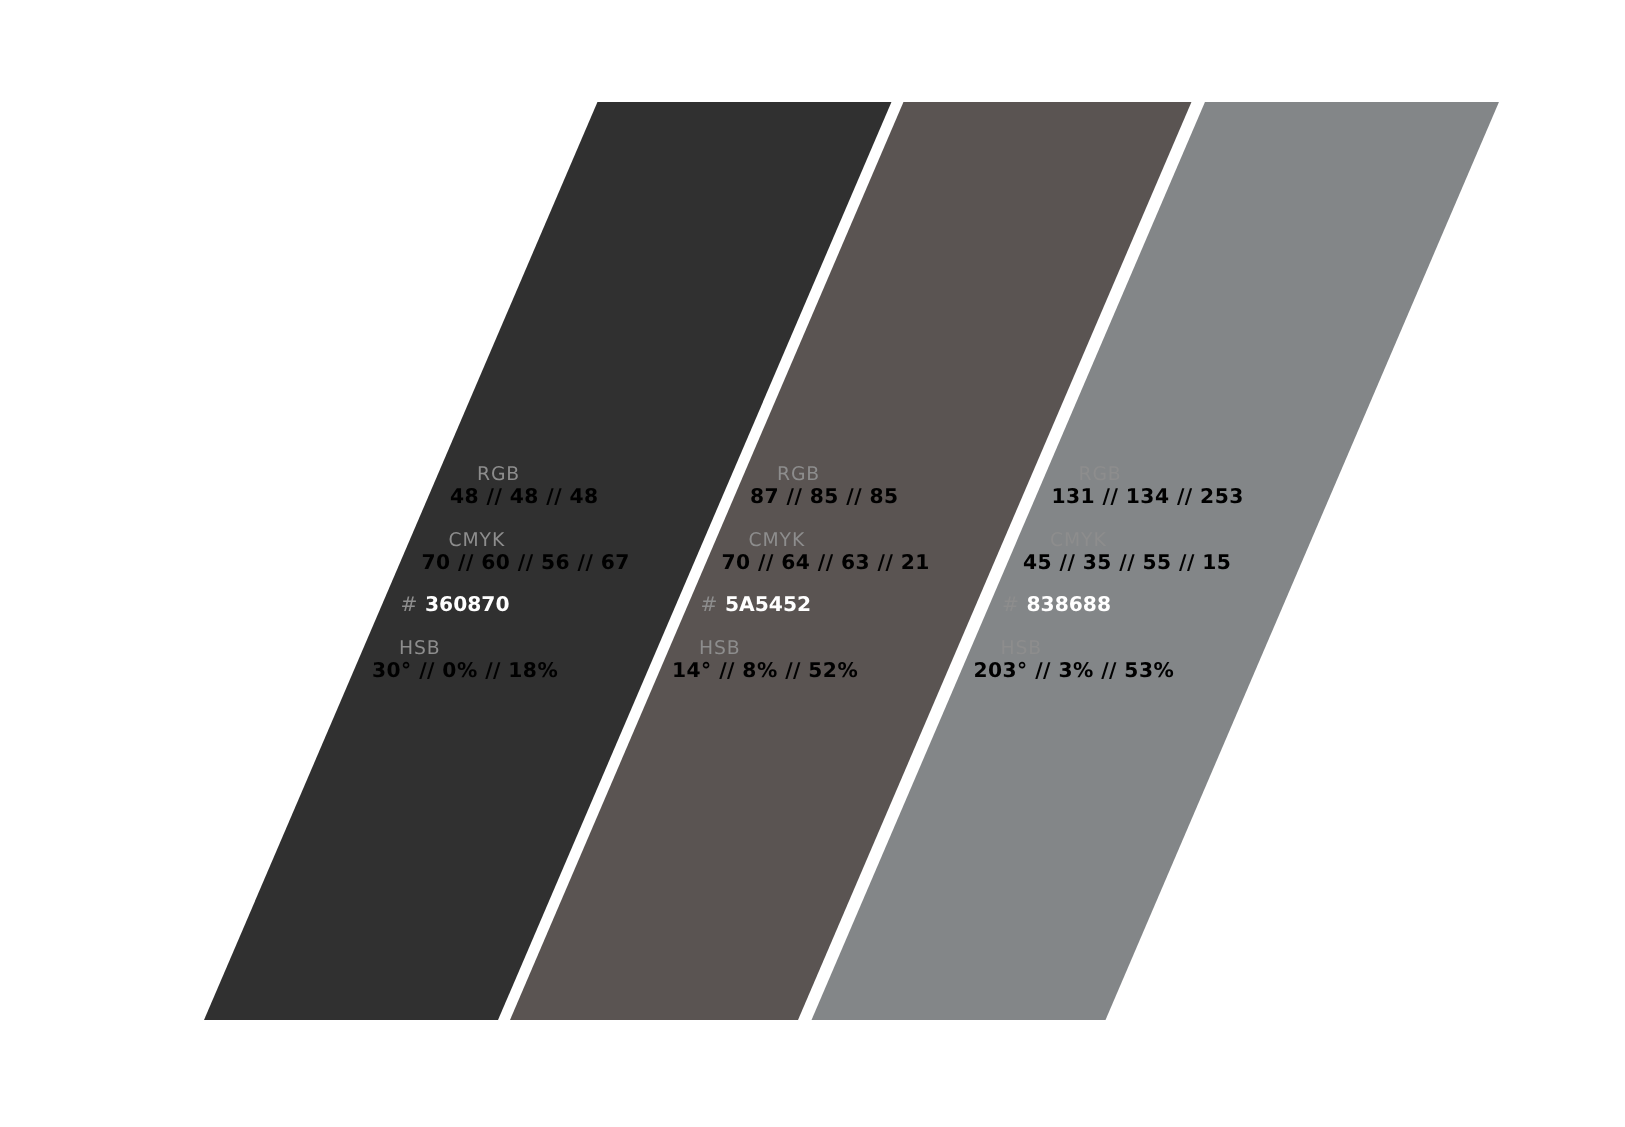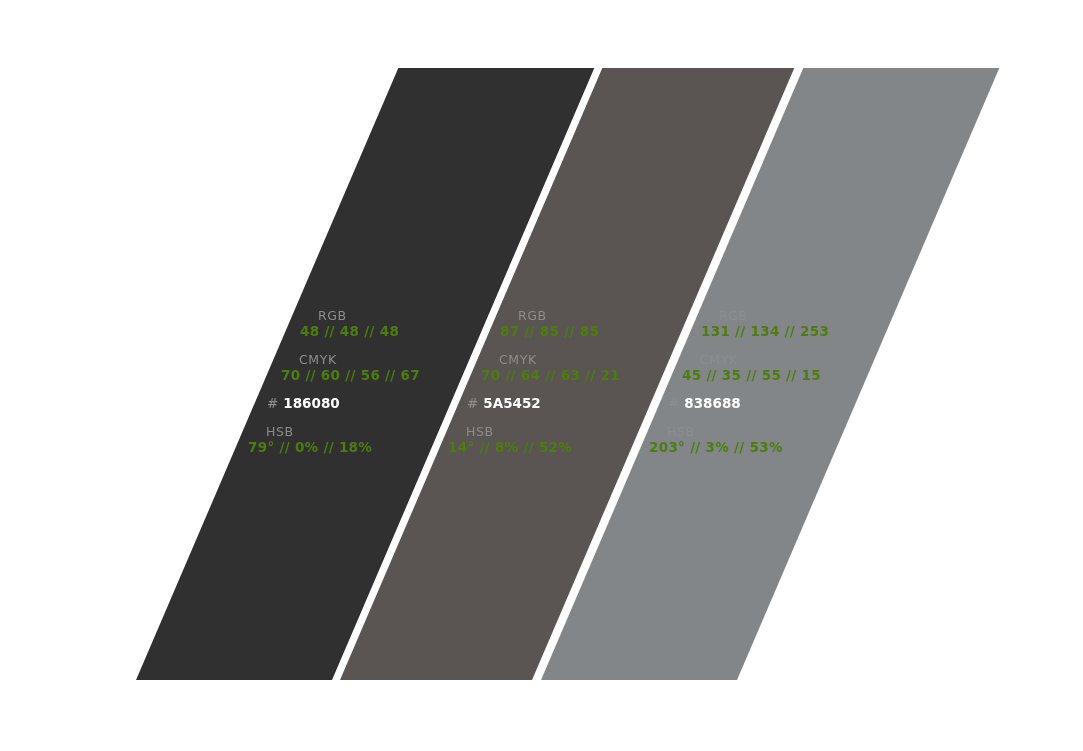--- a/index.html
+++ b/index.html
@@ -61,21 +61,21 @@
     display: block;
     color: #8d8d8d;
     font-size: 12.5px;
     letter-spacing: 0.6px;
     line-height: 15px;
     margin-left: 18px;
   }
 
   .val {
     display: block;
-    color: #4d7c0f;
+    color: #000000;
     font-size: 13.5px;
     letter-spacing: 0.3px;
     line-height: 17px;
     font-weight: bold;
   }
 
   .hexrow {
     position: absolute;
     white-space: nowrap;
     font-size: 13.5px;
@@ -123,25 +123,25 @@
     <div class="info-block c1">
       <div class="group g-rgb">
         <span class="lbl">RGB</span>
         <span class="val">48 // 48 // 48</span>
       </div>
       <div class="group g-cmyk">
         <span class="lbl">CMYK</span>
         <span class="val">70 // 60 // 56 // 67</span>
       </div>
       <div class="hexrow">
-        <span class="hash">#</span><span class="hexval">186080</span>
+        <span class="hash">#</span><span class="hexval">360870</span>
       </div>
       <div class="group g-hsb">
         <span class="lbl">HSB</span>
-        <span class="val">79° // 0% // 18%</span>
+        <span class="val">30° // 0% // 18%</span>
       </div>
     </div>
 
     <div class="info-block c2">
       <div class="group g-rgb">
         <span class="lbl">RGB</span>
         <span class="val">87 // 85 // 85</span>
       </div>
       <div class="group g-cmyk">
         <span class="lbl">CMYK</span>

